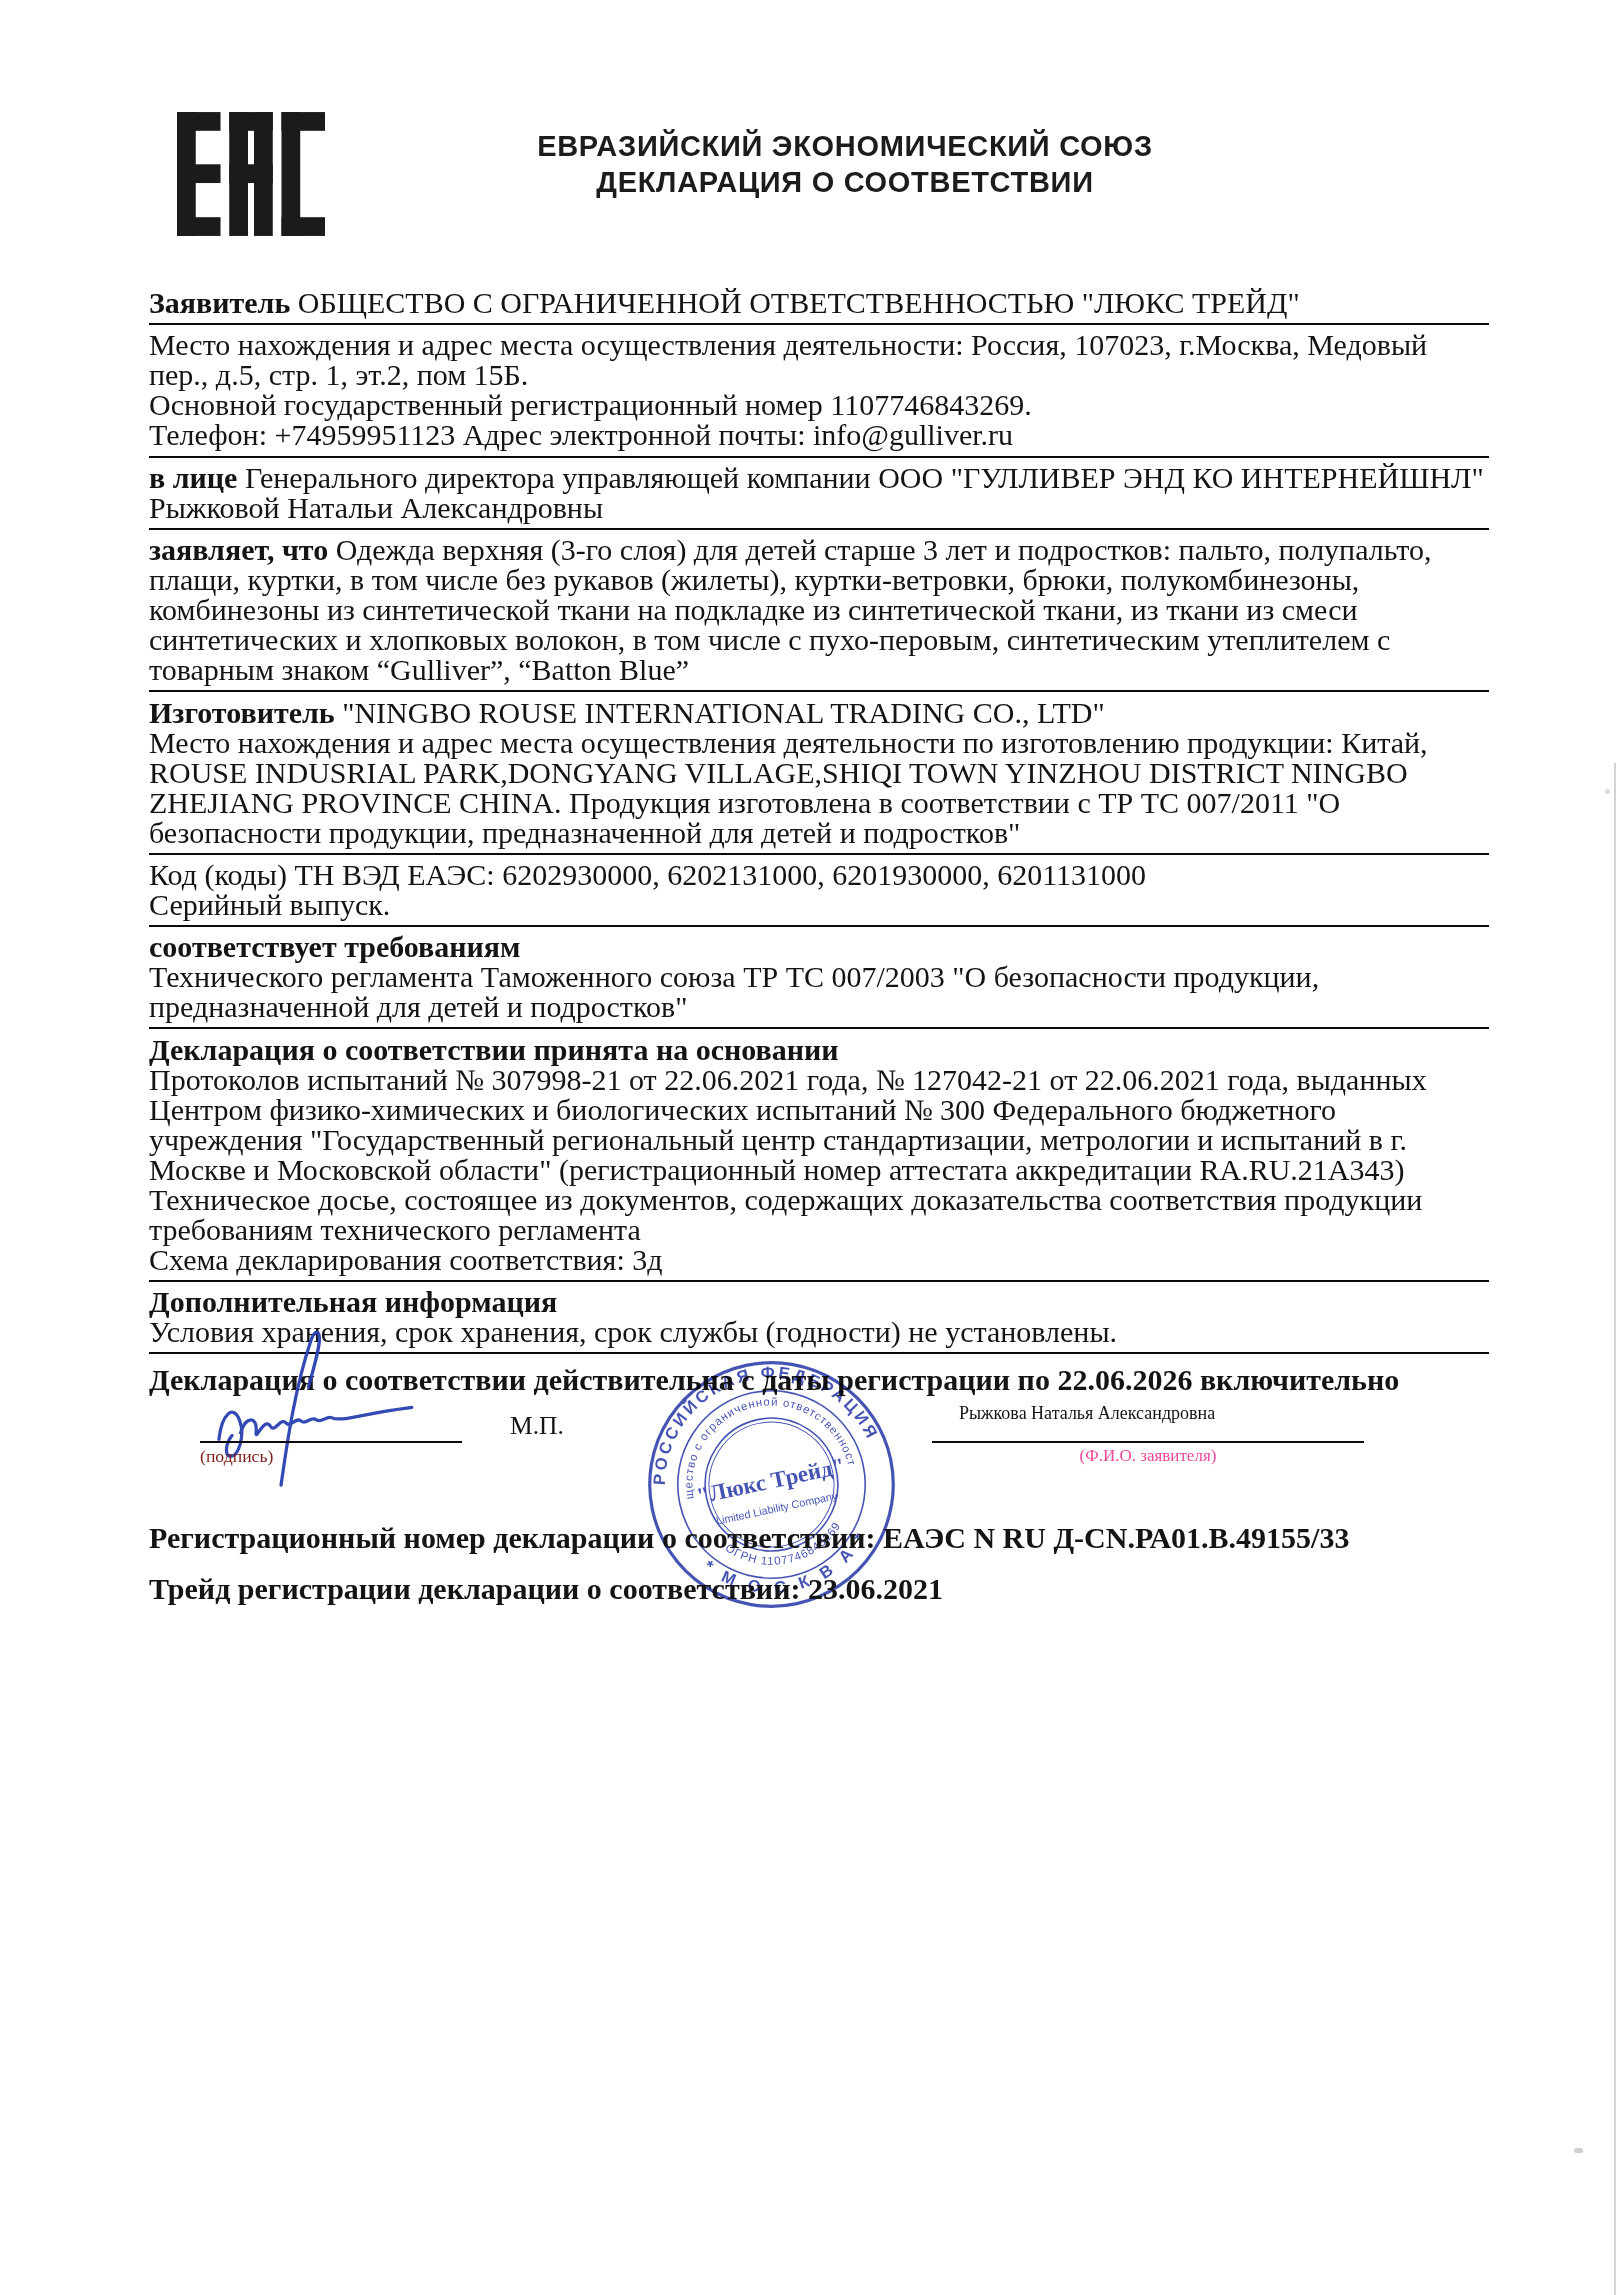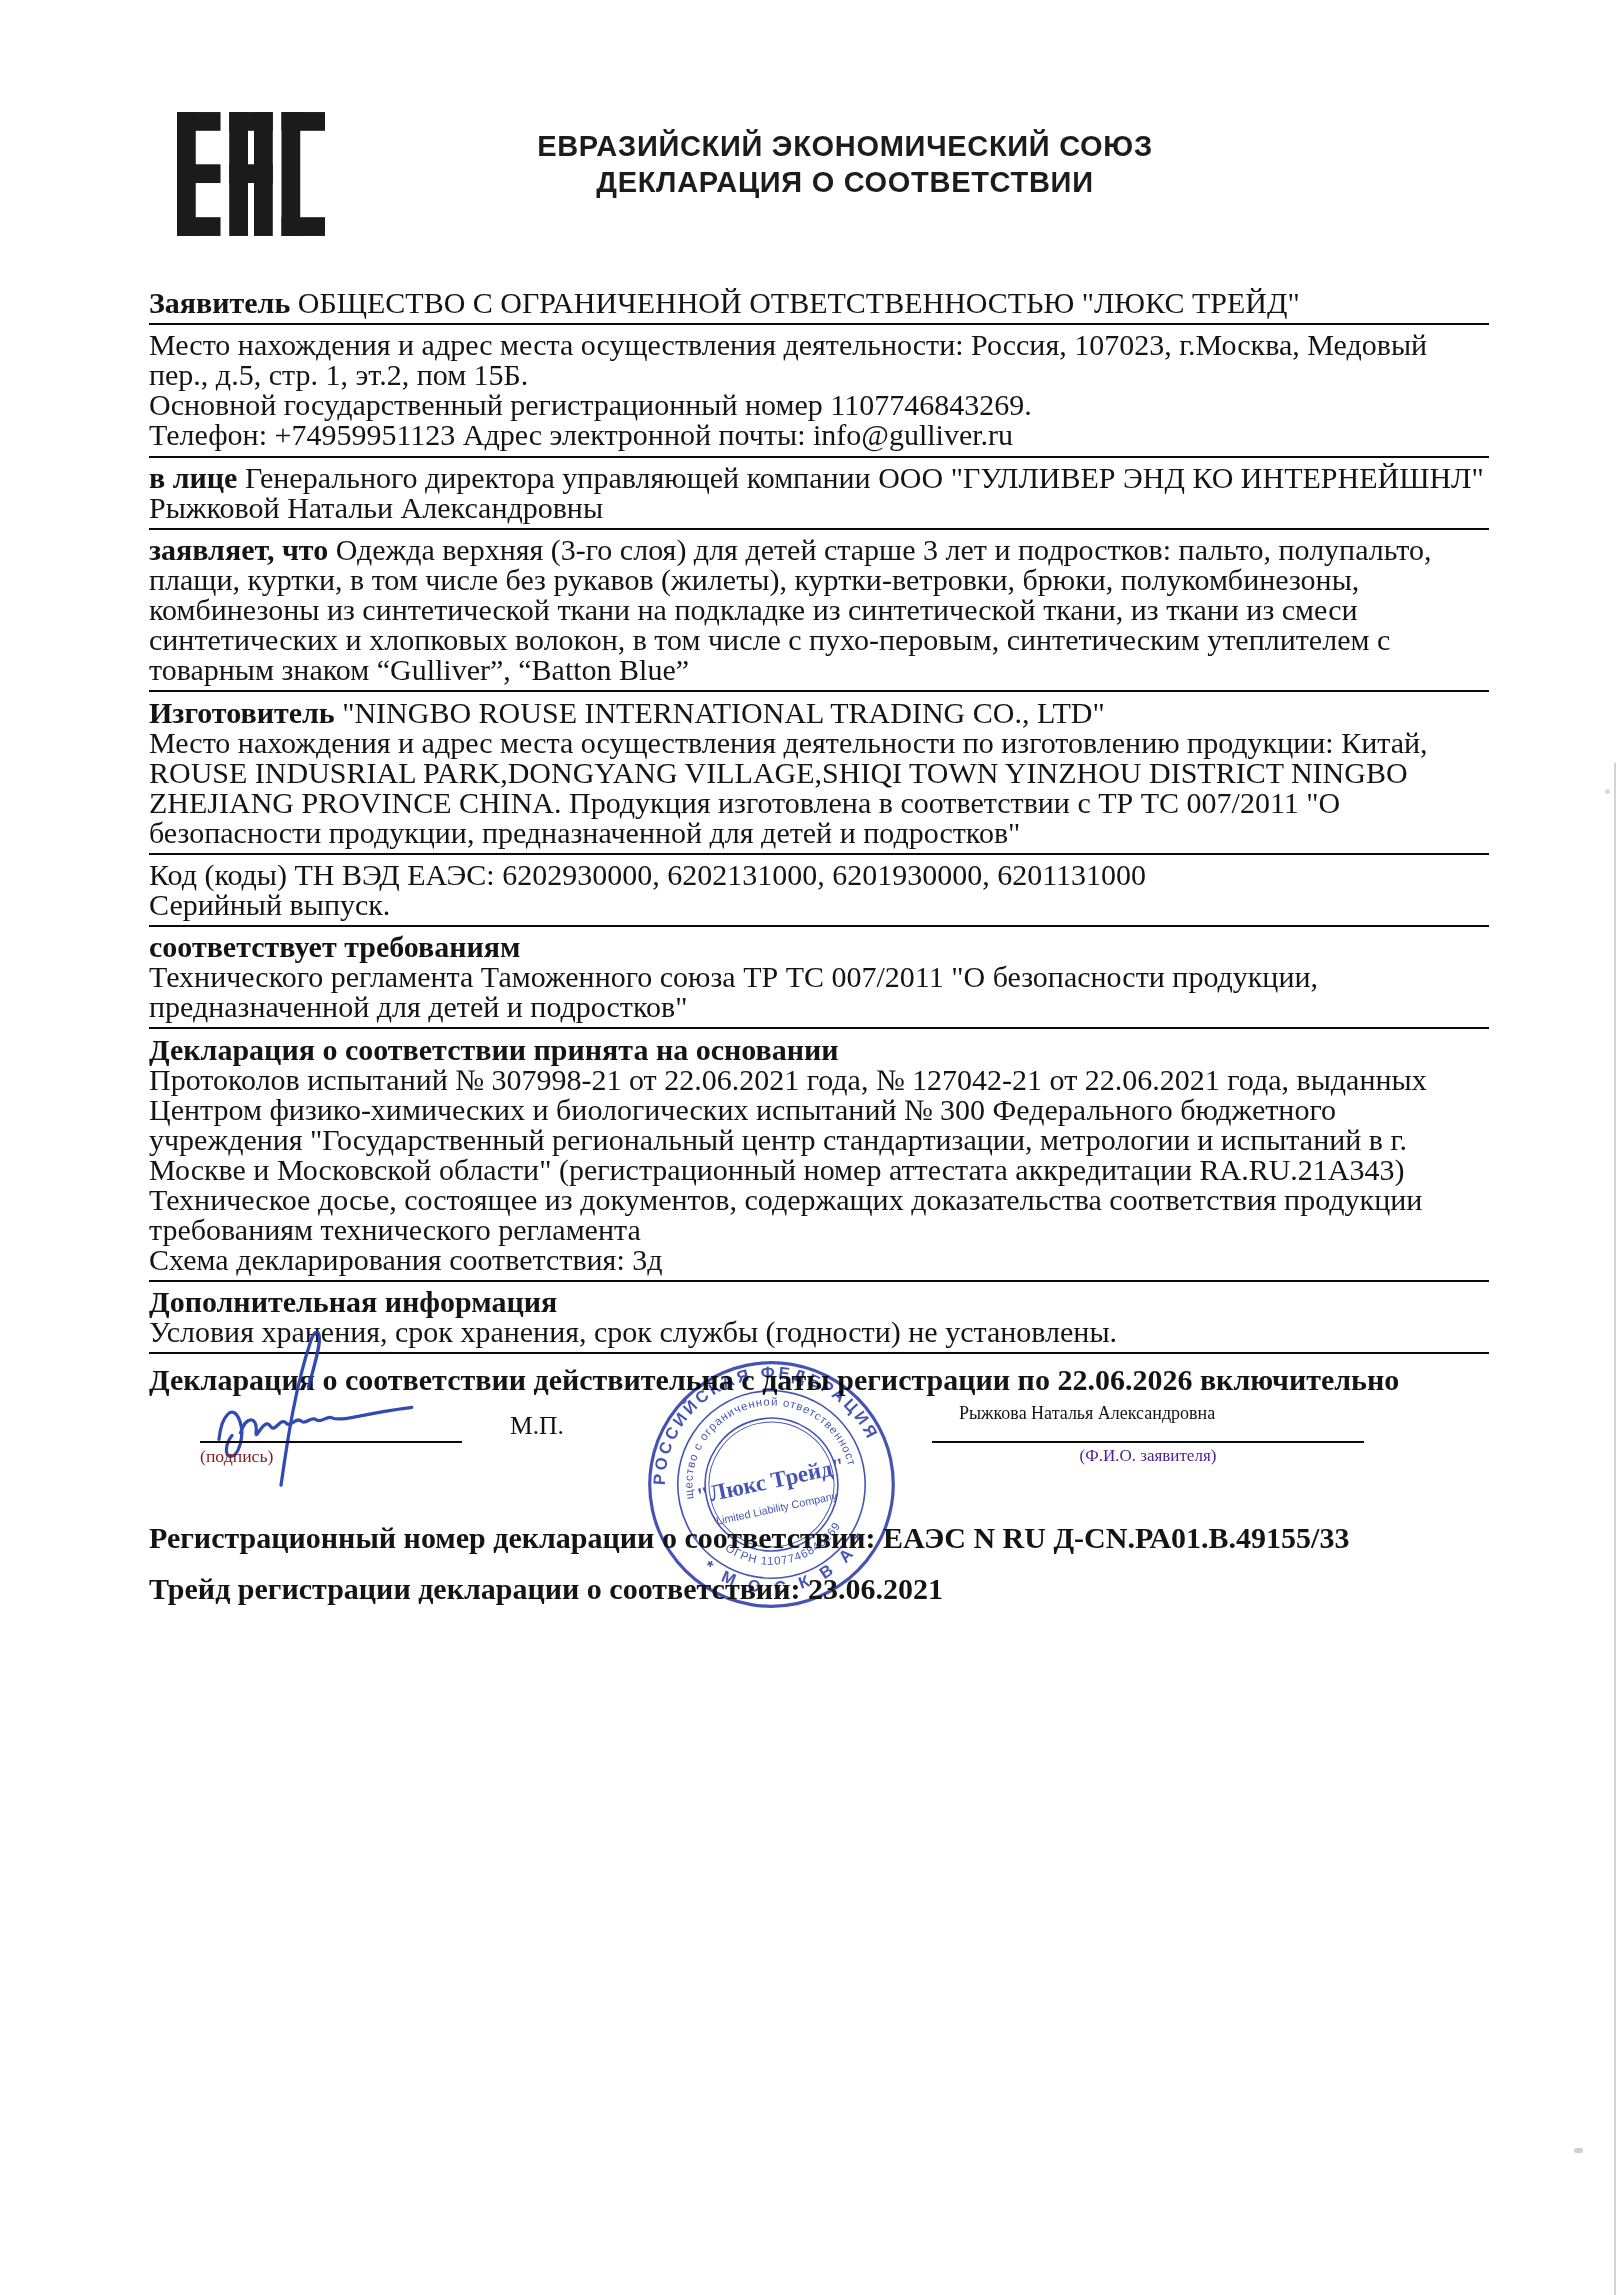--- a/index.html
+++ b/index.html
@@ -35,21 +35,21 @@
 
   
   .sig-area { position: relative; height: 295px; margin-top: 1.3px; text-decoration: underline; }
   .validity { position: absolute; left: 0; top: 3.9px; font-weight: bold; font-size: 25.5px; line-height: 30px; }
   .signature-svg { position: absolute; left: 34px; top: -33px; width: 281px; height: 164px; }
   .sig-line { position: absolute; left: 51px; top: 80px; width: 262px; border-top: 2px solid #0a0a0a; }
   .sig-caption { position: absolute; left: 51px; top: 85px; width: 262px; text-align: left; font-size: 17.7px; color: #7f1d1d; }
   .mp { position: absolute; left: 361px; top: 50px; font-size: 25.5px; }
   .fio-name { position: absolute; left: 810px; top: 42px; font-size: 18px; }
   .fio-line { position: absolute; left: 783px; top: 80px; width: 432px; border-top: 2px solid #0a0a0a; }
-  .fio-caption { position: absolute; left: 783px; top: 85px; width: 432px; text-align: center; font-size: 17px; color: #4c1d95; }
+  .fio-caption { position: absolute; left: 783px; top: 85px; width: 432px; text-align: center; font-size: 17px; color: #ec4899; }
   .stamp-svg { position: absolute; left: 495px; top: -3.9px; width: 255px; height: 255px; mix-blend-mode: multiply; opacity: 0.88; }
   .reg1 { position: absolute; left: 0; top: 162px; font-weight: bold; font-size: 26px; }
   .reg2 { position: absolute; left: 0; top: 213px; font-weight: bold; font-size: 26px; }
 
   
   .st-outer { font-family: "Liberation Sans", sans-serif; font-size: 26px; font-weight: bold; letter-spacing: 5px; fill: #2b3ca8; }
   .st-outer-b { font-family: "Liberation Sans", sans-serif; font-size: 26px; font-weight: bold; letter-spacing: 8px; fill: #2b3ca8; }
   .st-ring { font-family: "Liberation Sans", sans-serif; font-size: 18px; letter-spacing: 1.5px; fill: #2b3ca8; }
   .st-name { font-family: "Liberation Serif", serif; font-size: 36px; font-weight: bold; fill: #2b3ca8; text-anchor: middle; }
   .st-sub  { font-family: "Liberation Sans", sans-serif; font-size: 17px; fill: #2b3ca8; text-anchor: middle; }
@@ -107,21 +107,21 @@
 
     <p><span class="lb">Изготовитель</span> <span>"NINGBO ROUSE INTERNATIONAL TRADING CO., LTD"</span></p>
     <p>Место нахождения и адрес места осуществления деятельности по изготовлению продукции: Китай, ROUSE INDUSRIAL PARK,DONGYANG VILLAGE,SHIQI TOWN YINZHOU DISTRICT NINGBO ZHEJIANG PROVINCE CHINA. Продукция изготовлена в соответствии с ТР ТС 007/2011 "О безопасности продукции, предназначенной для детей и подростков"</p>
     <div class="rule"></div>
 
     <p>Код (коды) ТН ВЭД ЕАЭС: 6202930000, 6202131000, 6201930000, 6201131000</p>
     <p>Серийный выпуск.</p>
     <div class="rule"></div>
 
     <p class="bold">соответствует требованиям</p>
-    <p>Технического регламента Таможенного союза ТР ТС 007/2011 "О безопасности продукции, предназначенной для детей и подростков"</p>
+    <p>Технического регламента Таможенного союза ТР ТС 007/2003 "О безопасности продукции, предназначенной для детей и подростков"</p>
     <div class="rule"></div>
 
     <p class="bold">Декларация о соответствии принята на основании</p>
     <p>Протоколов испытаний № 307998-21 от 22.06.2021 года, № 127042-21 от 22.06.2021 года, выданных Центром физико-химических и биологических испытаний № 300 Федерального бюджетного учреждения "Государственный региональный центр стандартизации, метрологии и испытаний в г. Москве и Московской области" (регистрационный номер аттестата аккредитации RA.RU.21А343)</p>
     <p>Техническое досье, состоящее из документов, содержащих доказательства соответствия продукции требованиям технического регламента</p>
     <p>Схема декларирования соответствия: 3д</p>
     <div class="rule"></div>
 
     <p class="bold">Дополнительная информация</p>
     <p>Условия хранения, срок хранения, срок службы (годности) не установлены.</p>

